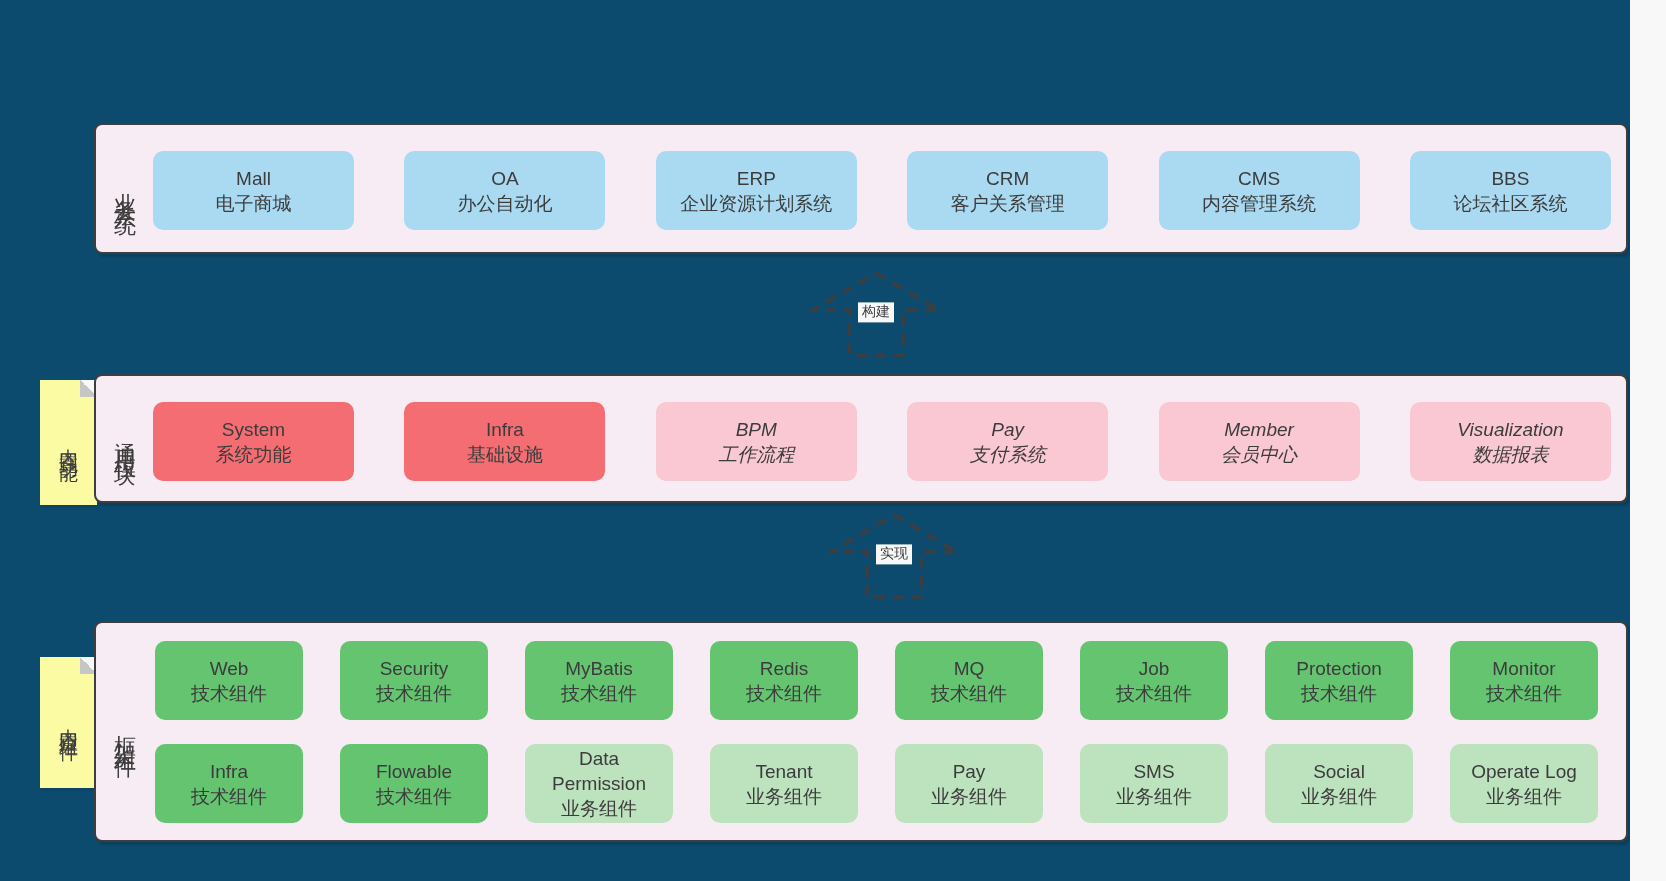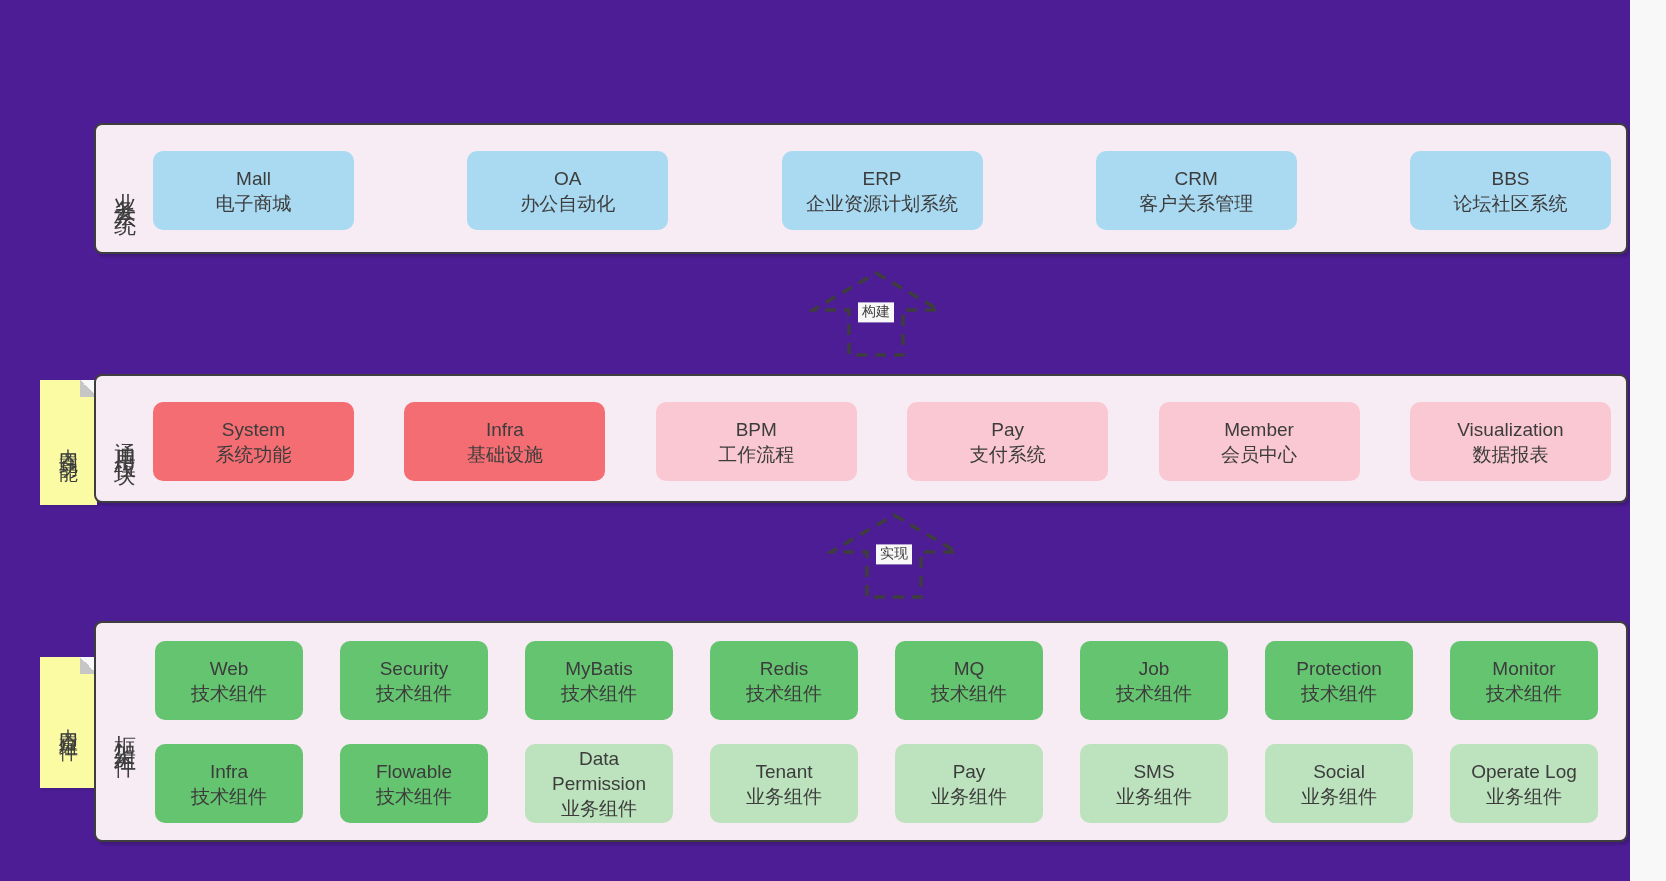--- a/index.html
+++ b/index.html
@@ -1,18 +1,18 @@
 <!DOCTYPE html>
 <html><head>
 <meta charset="utf-8">
 <style>
   html,body{margin:0;padding:0;background:#f8f8f8;}
   *{box-sizing:border-box;}
   body{font-family:"Liberation Sans","DejaVu Sans",sans-serif;color:#3c3c3c;}
-  .stage{position:relative;width:1630px;height:881px;background:#4c1d95;overflow:hidden;padding-left:35px;}
+  .stage{position:relative;width:1630px;height:881px;background:#0c4a6e;overflow:hidden;padding-left:35px;}
 
   
   .panel{
     position:absolute;left:94px;width:1534px;
     background:#f8ecf4;border:2px solid #3e3e3e;border-radius:8px;
     box-shadow:3px 3px 2px rgba(0,0,0,0.14);
     z-index:2;
   }
   .panel-business{top:123px;height:131px;}
   .panel-modules{top:374px;height:129px;}
@@ -34,21 +34,21 @@
   .box{
     display:flex;flex-direction:column;align-items:center;justify-content:center;
     border-radius:10px;text-align:center;line-height:25px;font-size:19px;
     padding:0 10px;
   }
   .box .t,.box .s{display:block;}
   .w201{width:201px;height:79px;}
   .w148{width:148px;height:79px;}
   .blue{background:#a9daf2;}
   .red{background:#f46d72;}
-  .pink{background:#fac8d2;}
+  .pink{background:#fac8d2;font-style:italic;}
   .green{background:#64c470;}
   .green-light{background:#bce3bd;}
 
   
   .sticky{
     position:absolute;left:40px;width:57px;background:#fbfba3;z-index:1;
     display:flex;align-items:center;justify-content:center;
     box-shadow:2px 2px 2px rgba(0,0,0,0.10);
   }
   .sticky-modules{top:380px;height:125px;}
@@ -99,20 +99,24 @@
       </div>
       <div class="box blue w201">
         <span class="t">ERP</span>
         <span class="s">企业资源计划系统</span>
       </div>
       <div class="box blue w201">
         <span class="t">CRM</span>
         <span class="s">客户关系管理</span>
       </div>
       <div class="box blue w201">
+        <span class="t">CMS</span>
+        <span class="s">内容管理系统</span>
+      </div>
+      <div class="box blue w201">
         <span class="t">BBS</span>
         <span class="s">论坛社区系统</span>
       </div>
     </div>
   </section>
 
   <div class="arrow arrow-build">
     <svg viewBox="0 0 134 88" width="134" height="88">
       <path d="M 67 3 L 130 40 L 94 40 L 94 85 L 40 85 L 40 40 L 4 40 Z" fill="none" stroke="#3e3e3e" stroke-width="3.5" stroke-dasharray="11 8"></path>
     </svg>

